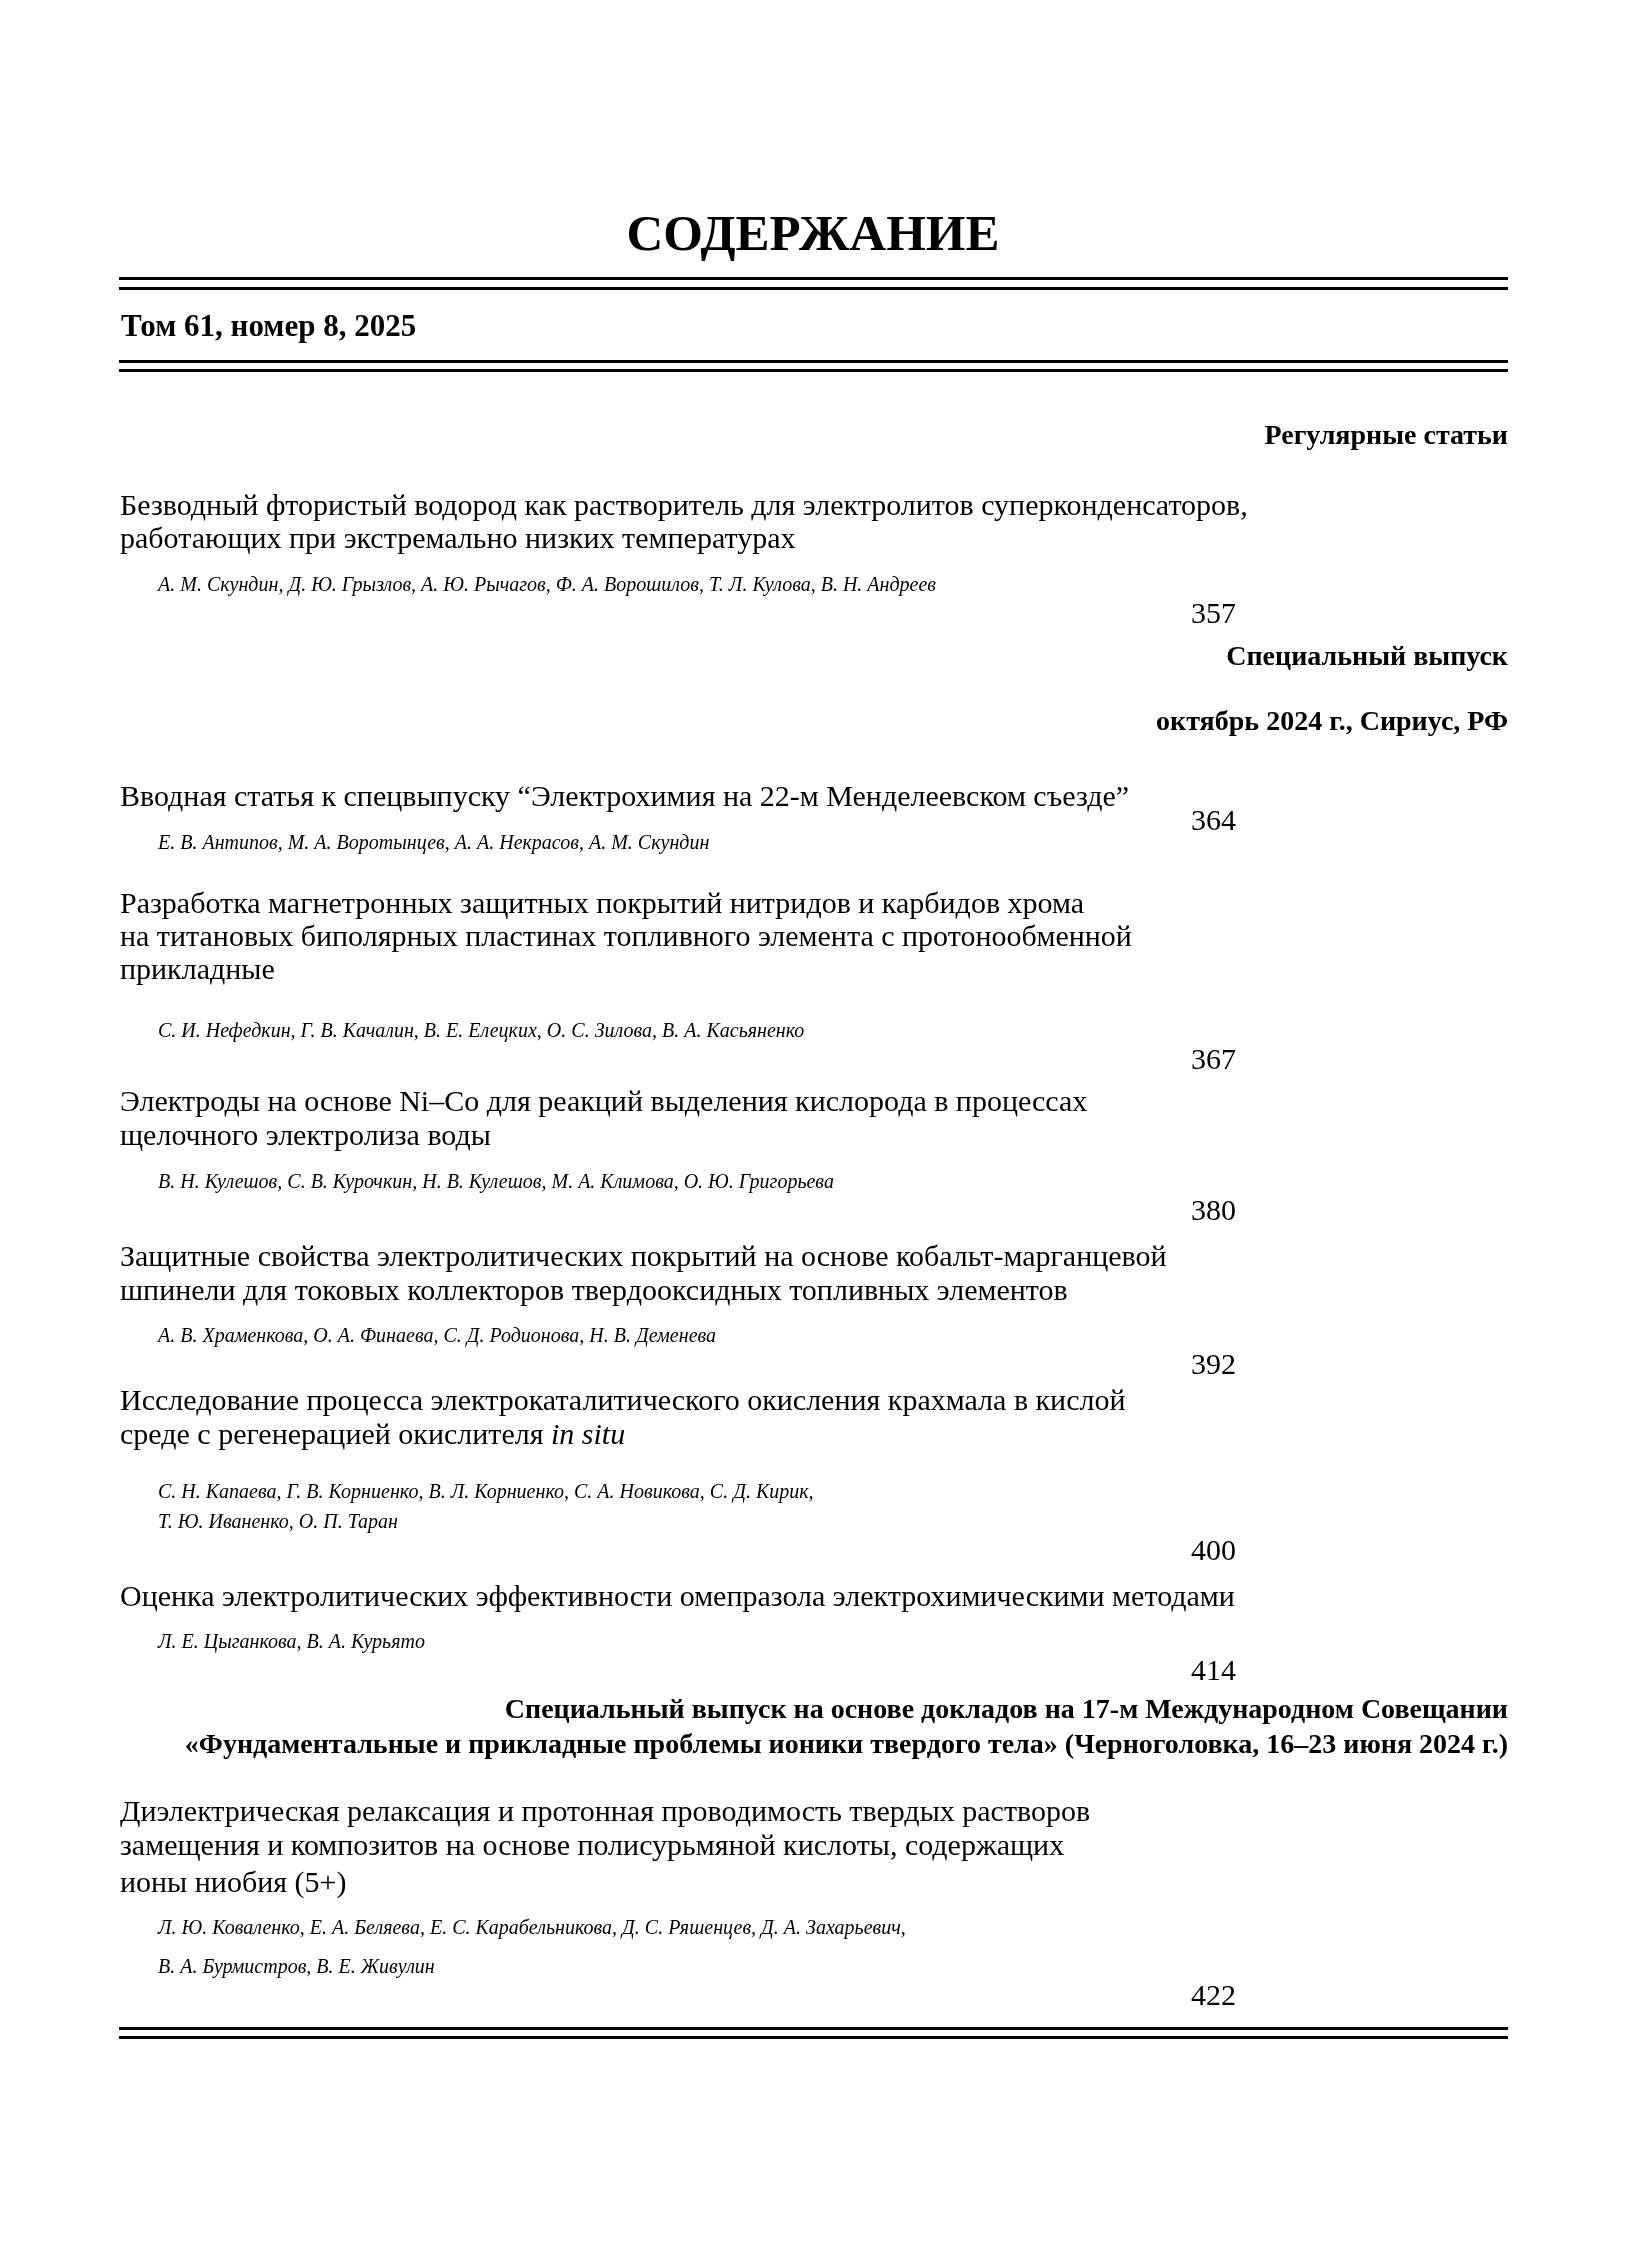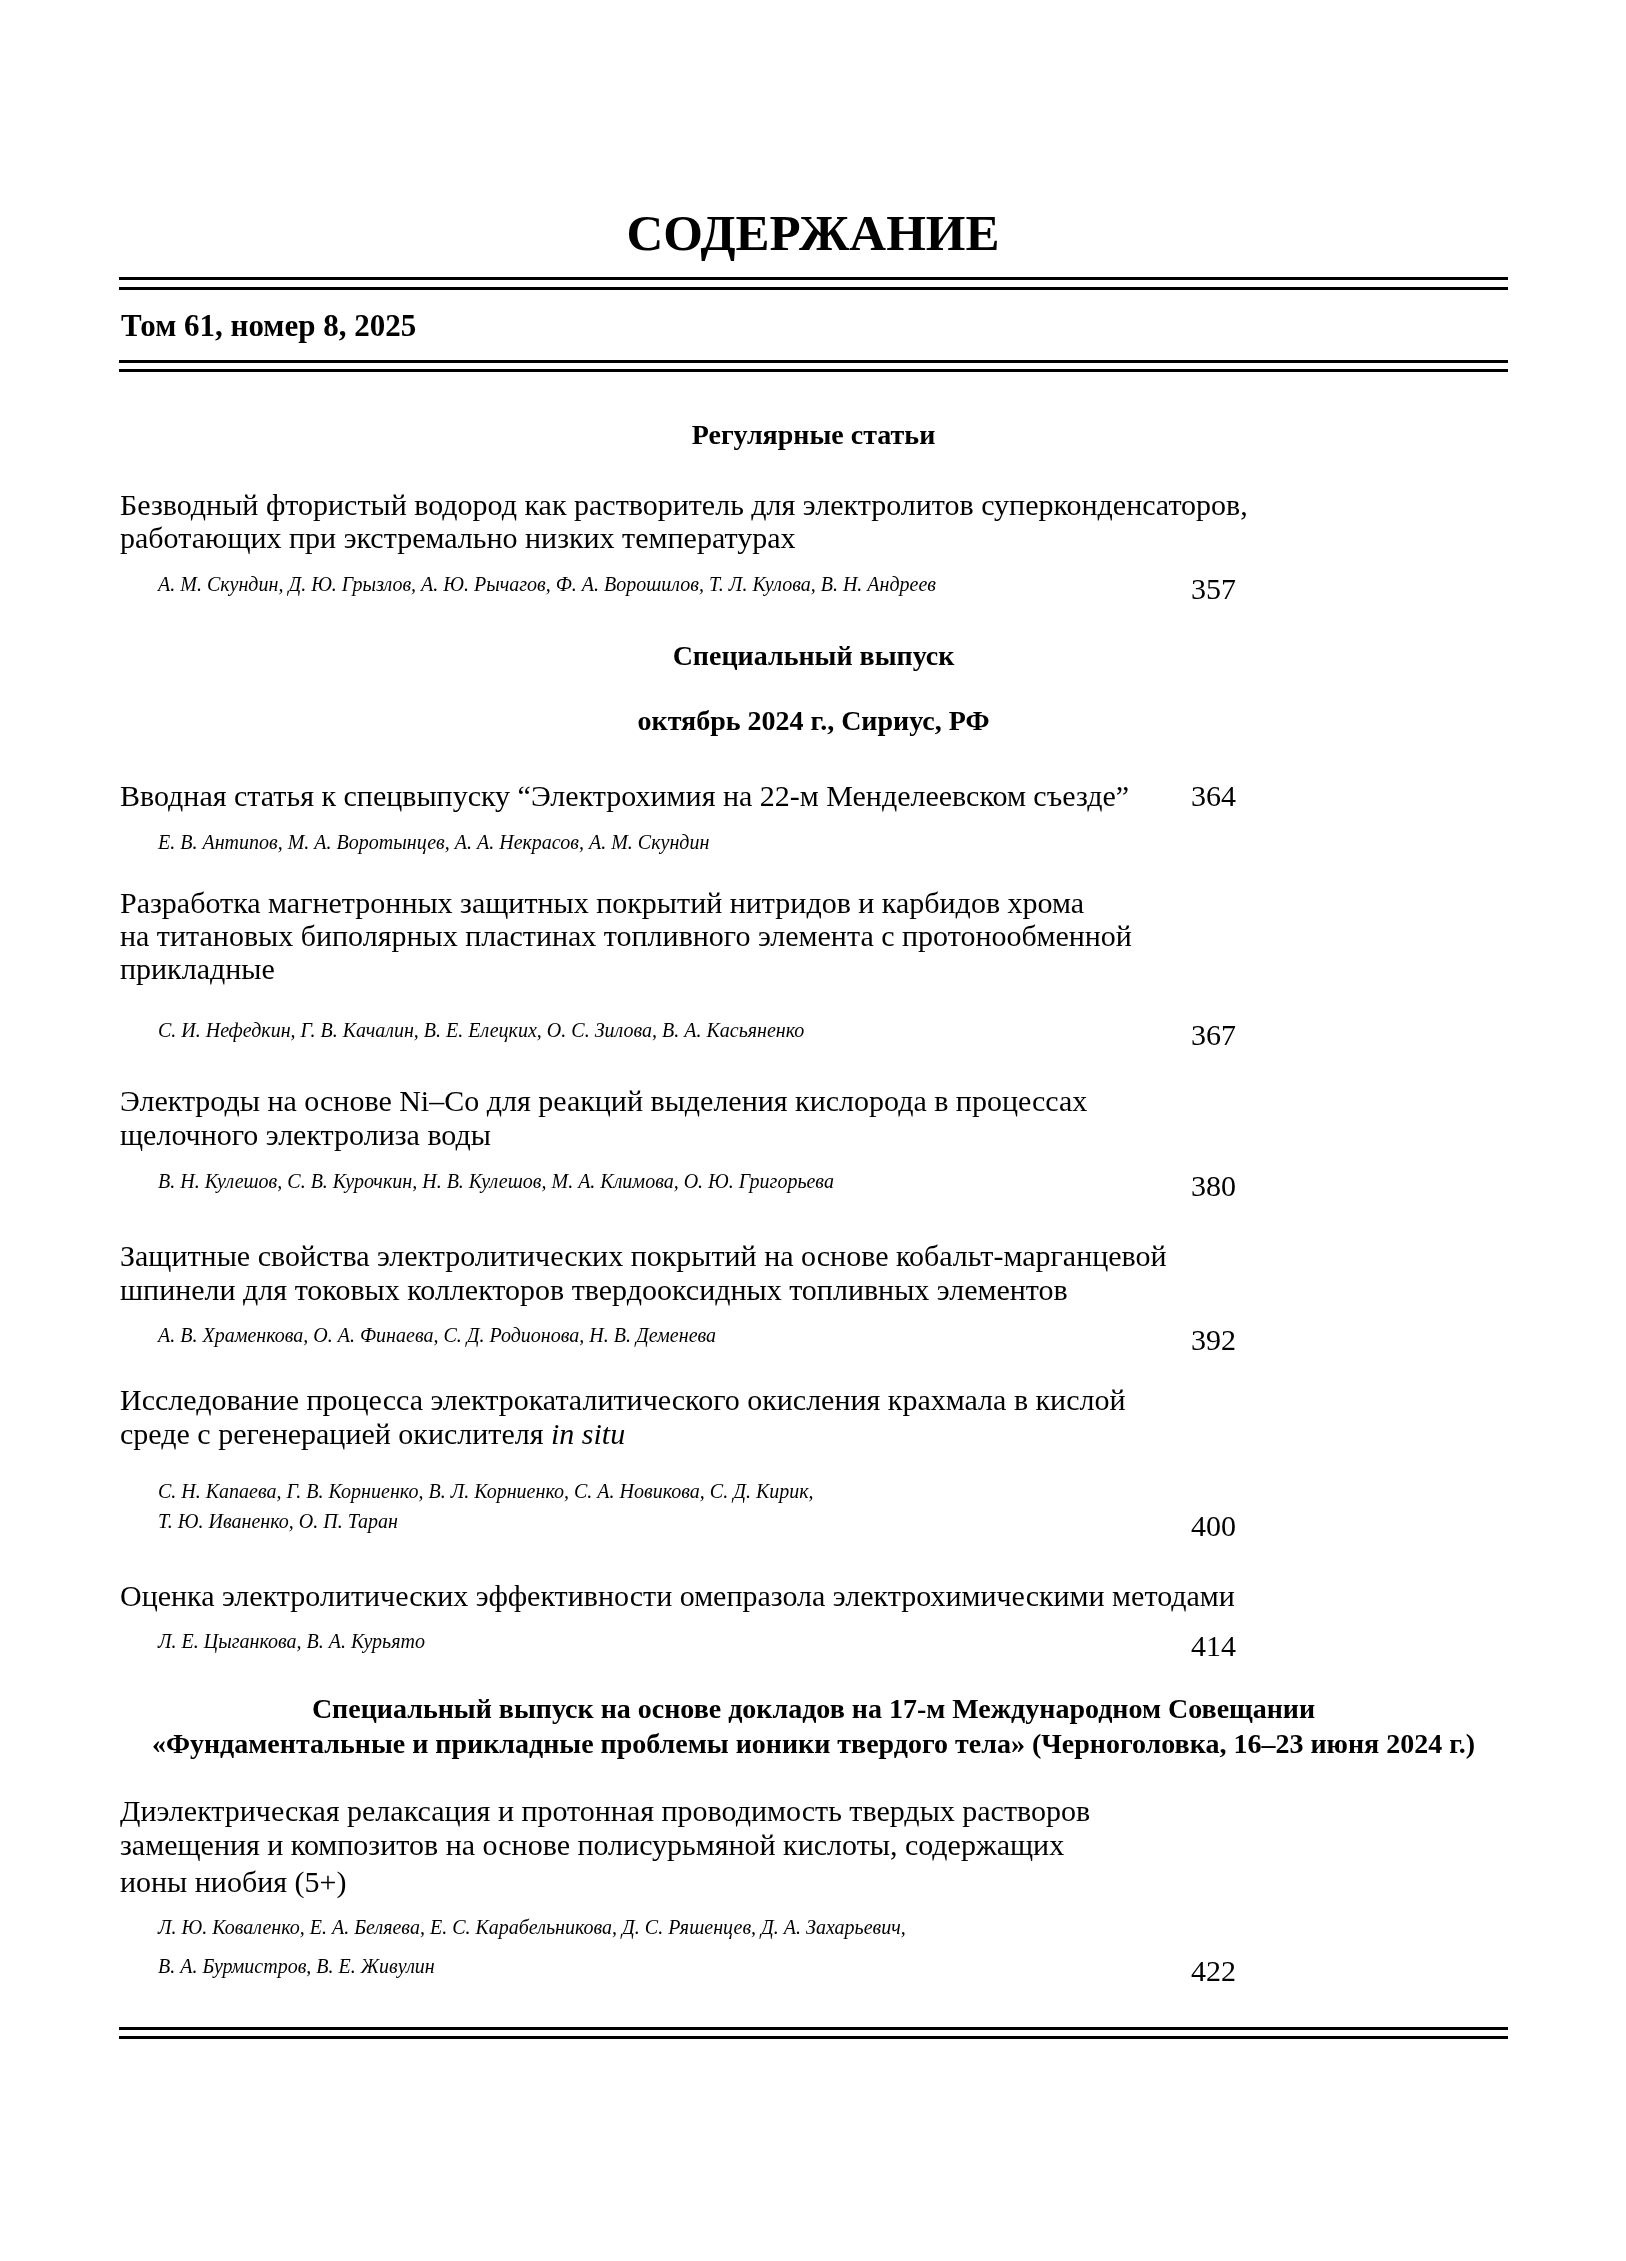--- a/index.html
+++ b/index.html
@@ -4,24 +4,24 @@
 <style>
   html, body { margin: 0; padding: 0; background: #ffffff; }
   body { width: 1626px; height: 2261px; position: relative; overflow: hidden;
          font-family: "Liberation Serif", "DejaVu Serif", serif; color: #000000; }
   .page { position: absolute; left: 0; top: 0; width: 1354px; height: 2261px; }
   .rule { position: absolute; left: 119px; width: 1389px; height: 2.7px; background: #000; }
   .ln { position: absolute; white-space: nowrap; line-height: 1; }
   
   .title-main { font-weight: bold; font-size: 51px; left: 0; width: 1626px; text-align: center; }
   .vol { font-weight: bold; font-size: 31px; left: 121px; text-align: center; }
-  .sec { font-weight: bold; font-size: 28px; left: 119px; width: 1389px; text-align: center; }
+  .sec { font-weight: bold; font-size: 28px; left: 119px; width: 1389px; text-align: right; }
   .t { font-size: 30px; left: 120px; }
   .a { font-size: 20px; font-style: italic; left: 158px; }
-  .pg { font-size: 30px; right: 118px; text-align: right; }
+  .pg { font-size: 30px; right: 118px; text-align: right; margin-top: 24px; }
   .it { font-style: italic; }
 </style>
 </head>
 <body>
 
 <div class="page">
 
   <div class="ln title-main" style="top:208px">СОДЕРЖАНИЕ</div>
 
   <div class="rule" style="top:277px"></div>

